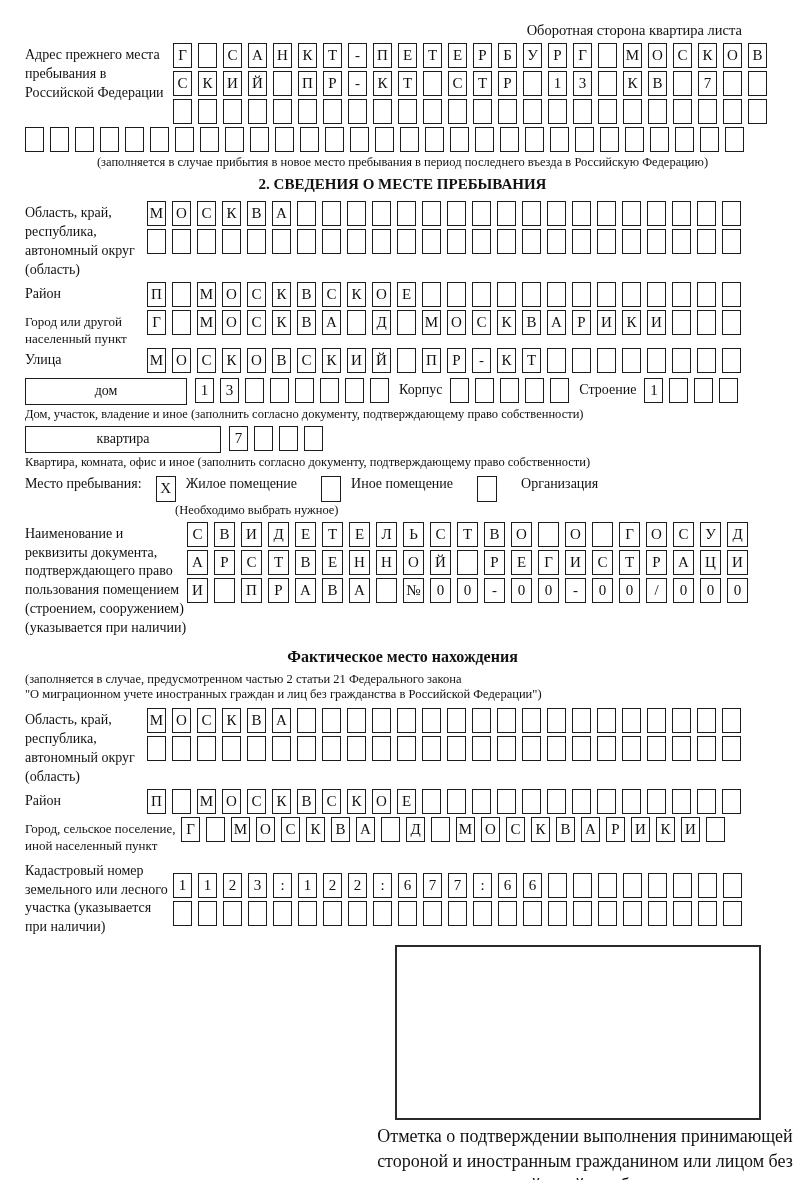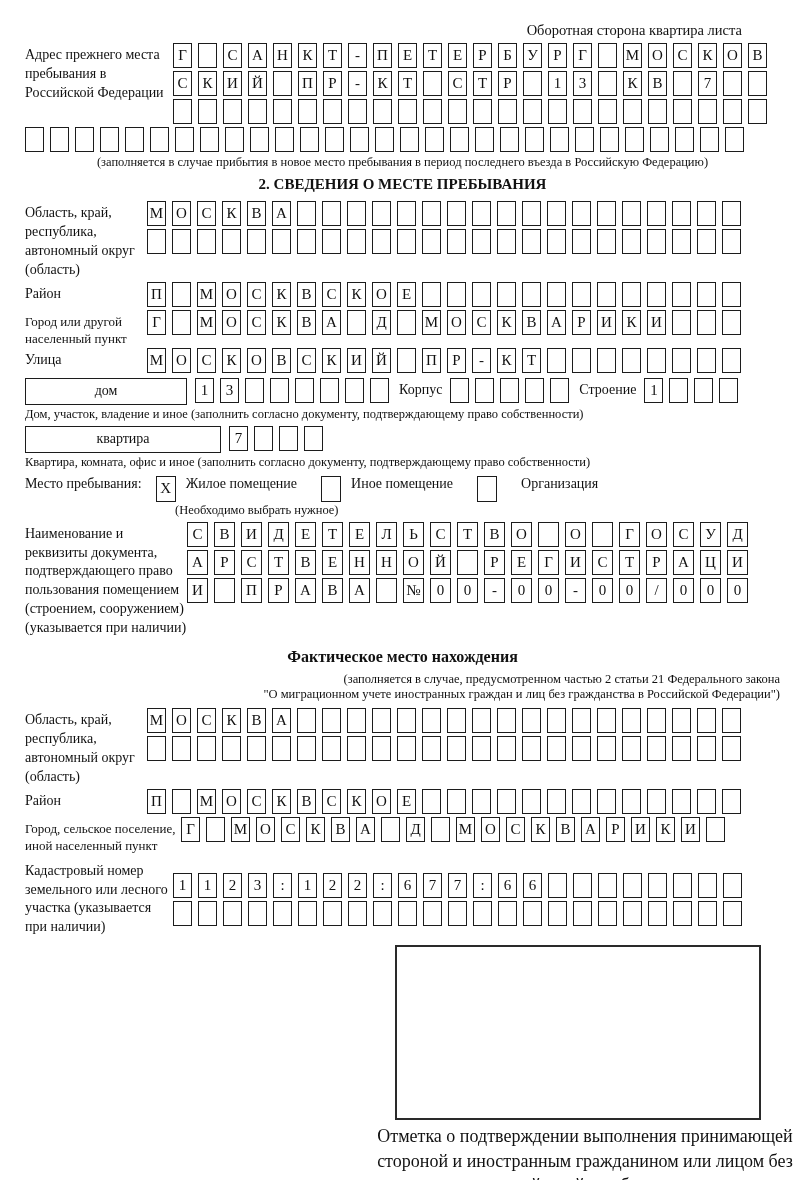--- a/index.html
+++ b/index.html
@@ -21,21 +21,21 @@
   .frow{display:flex;align-items:flex-start;}
   .flabel{flex:0 0 auto;font-size:14px;line-height:1.35;padding-top:3px;}
   .lbl-prev{width:148px;}
   .lbl-sec{width:122px;}
   .lbl-doc{width:162px;}
   .doc .cell{width:21px;}
 
   .note{font-size:12.5px;text-align:center;margin:1px 0 4px 0;}
   .sec-title{font-weight:bold;text-align:center;font-size:15px;margin:6px 0 8px 0;}
   .sub-title{font-weight:bold;text-align:center;font-size:16px;margin:10px 0 6px 0;}
-  .sub-note{font-size:12.5px;text-align:right;margin:0;}
+  .sub-note{font-size:12.5px;text-align:left;margin:0;}
 
   .wide-box{
     box-sizing:border-box;border:1.8px solid #1c1c1c;height:27px;
     display:flex;align-items:center;justify-content:center;
     font-size:14px;margin-right:8px;flex:0 0 auto;background:#fff;
   }
   .inline-lbl{font-size:14px;padding:4px 8px 0 4px;flex:0 0 auto;}
 
   .stayrow{display:flex;align-items:flex-start;margin-top:6px;}
   .checkbox{

